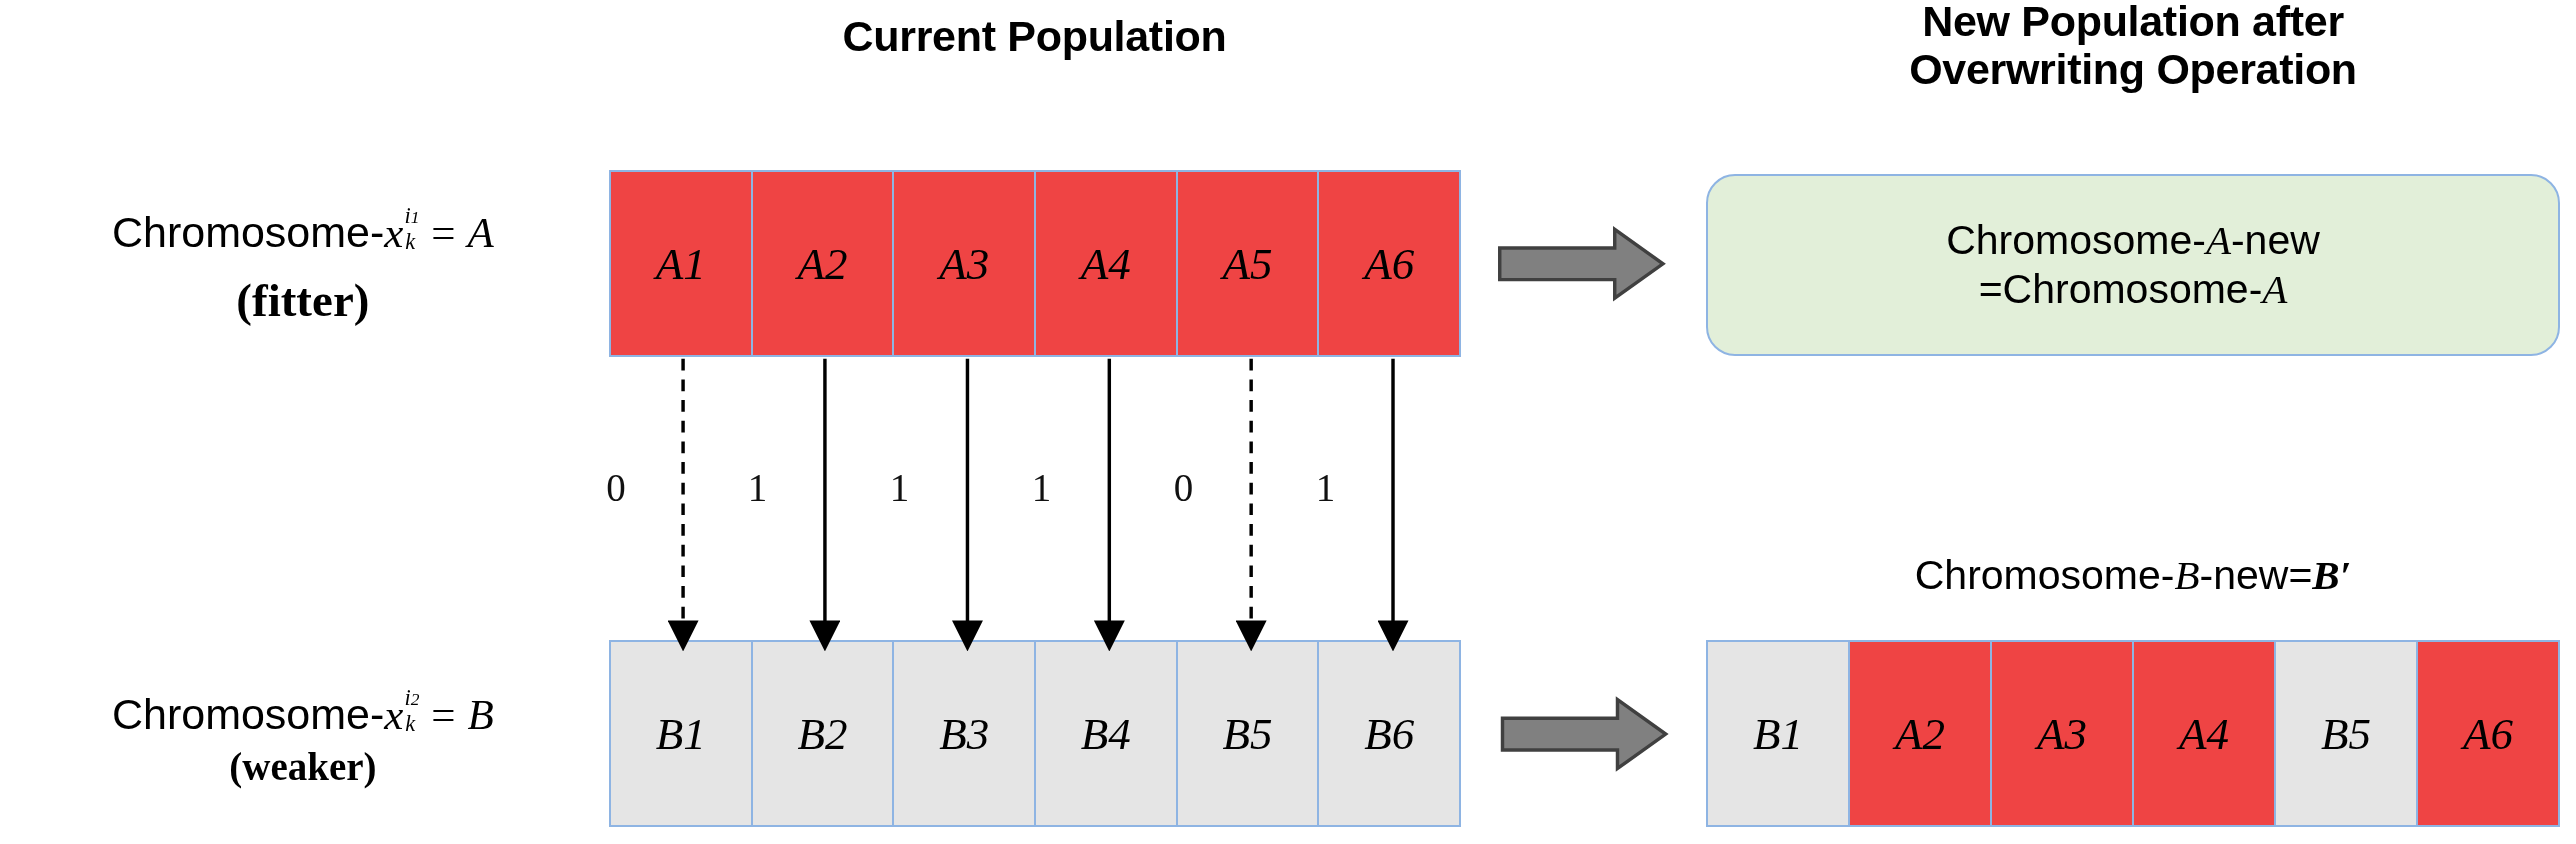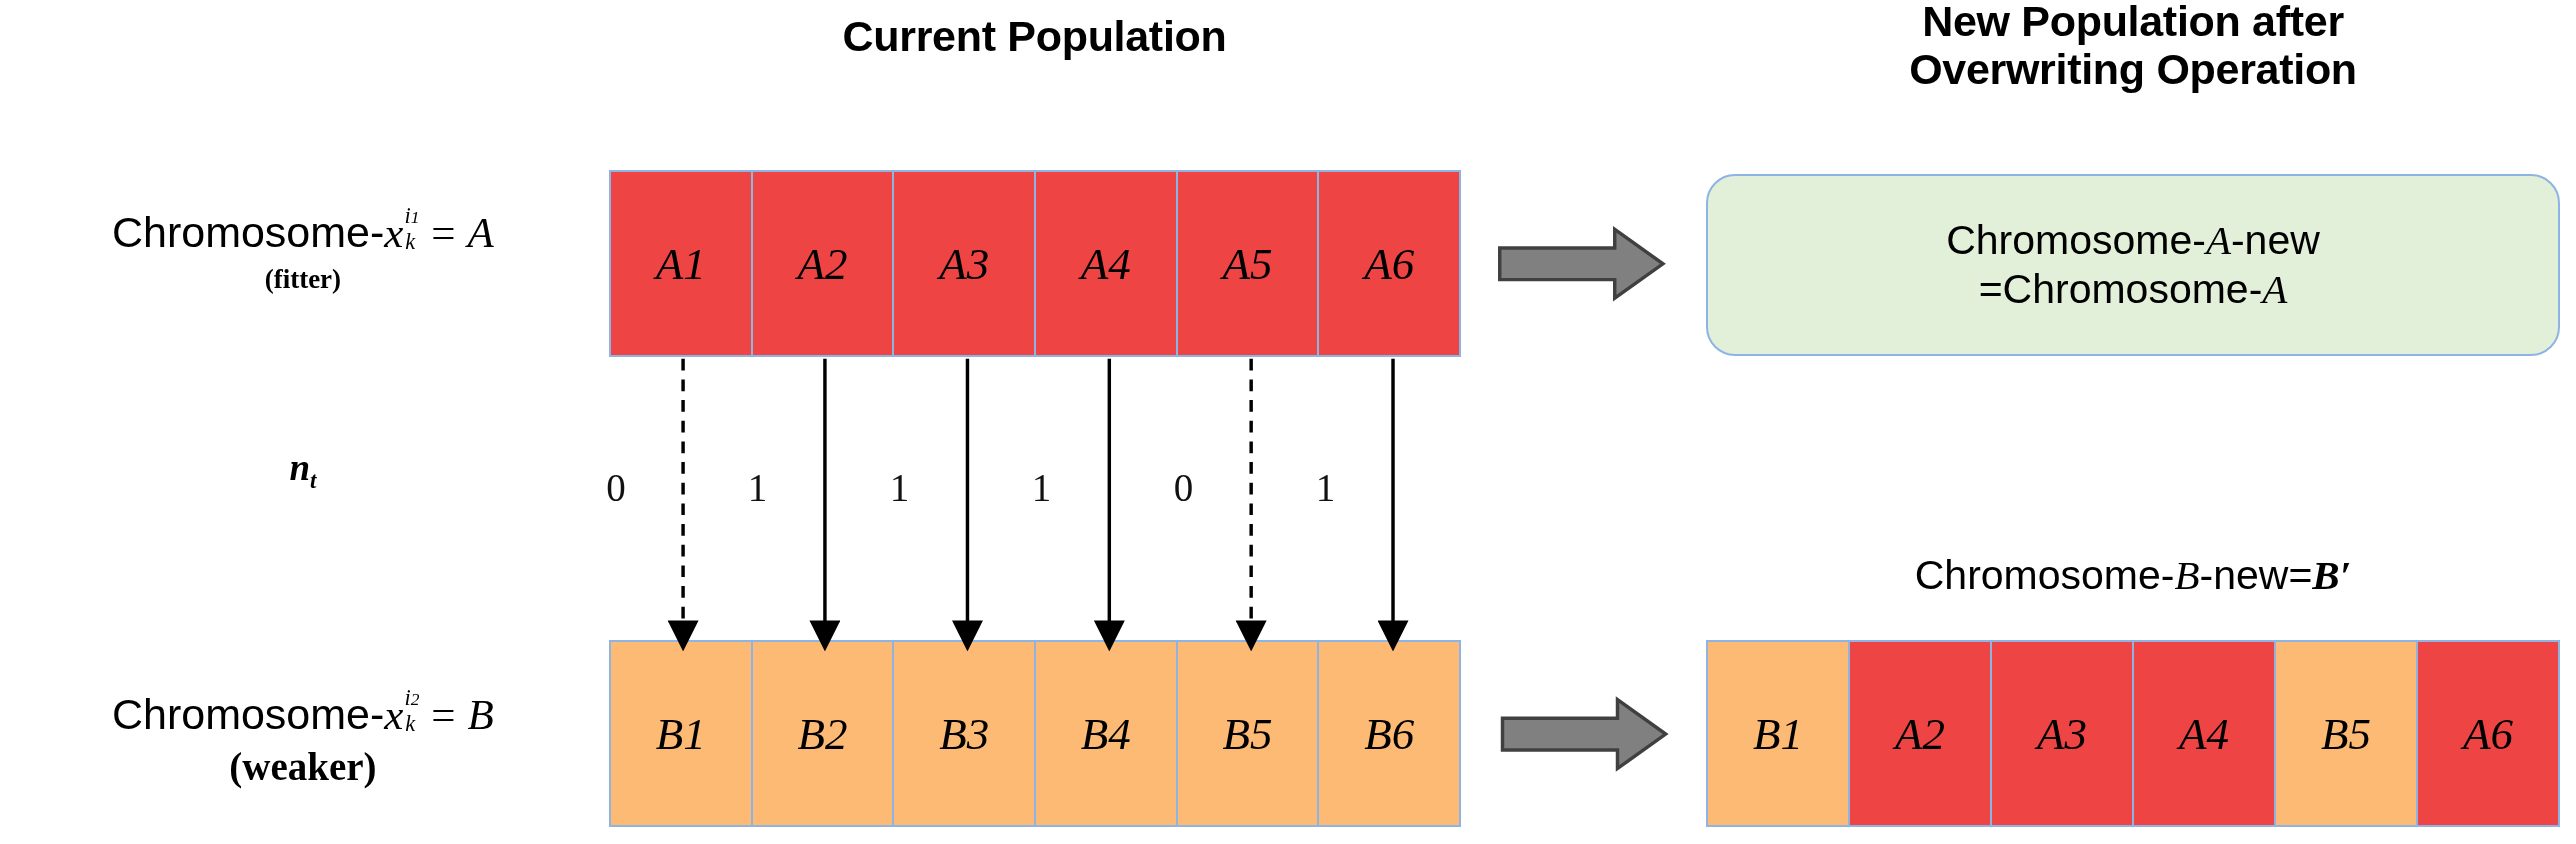--- a/index.html
+++ b/index.html
@@ -89,21 +89,21 @@
     display: flex;
     align-items: center;
     justify-content: center;
     font-family: "Liberation Serif", serif;
     font-style: italic;
     font-size: 45px;
     color: #000;
   }
   .cell:last-child { border-right: none; }
   .cell.green { background: #ef4444; }
-  .cell.blue  { background: #fdba74; }
+  .cell.blue  { background: #e5e5e5; }
 
   
   .panel-green {
     box-sizing: border-box;
     border: 2.1px solid #8eb4e3;
     background: #e2efd9;
     display: flex;
     align-items: center;
     justify-content: center;
     text-align: center;
@@ -163,27 +163,24 @@
 
   <div class="abs side-label" style="left:6.9px; top:207px; width:592px;">
     <div>
       <span>Chromosome-</span><span class="mathvar">x</span><span class="sub-sup">
           <span class="sup mathvar"><span>i</span><span style="font-size:0.78em;">1</span></span>
           <span class="sub mathvar">k</span>
         </span>
       <span class="eq">=</span>
       <span class="capital">A</span>
     </div>
-    <div class="paren-line" style="font-size:27px; margin-top:5px;">(fitter)</div>
+    <div class="paren-line" style="font-size:47px; margin-top:14px;">(fitter)</div>
   </div>
 
   <div class="abs" style="left:6.9px; top:446px; width:592px; text-align:center;">
-    <div class="nt-label">
-      <span>n</span><span class="ntsub">t</span>
-    </div>
   </div>
 
   <div class="abs side-label" style="left:6.9px; top:689px; width:592px;">
     <div>
       <span>Chromosome-</span><span class="mathvar">x</span><span class="sub-sup">
           <span class="sup mathvar"><span>i</span><span style="font-size:0.78em;">2</span></span>
           <span class="sub mathvar">k</span>
         </span>
       <span class="eq">=</span>
       <span class="capital">B</span>

